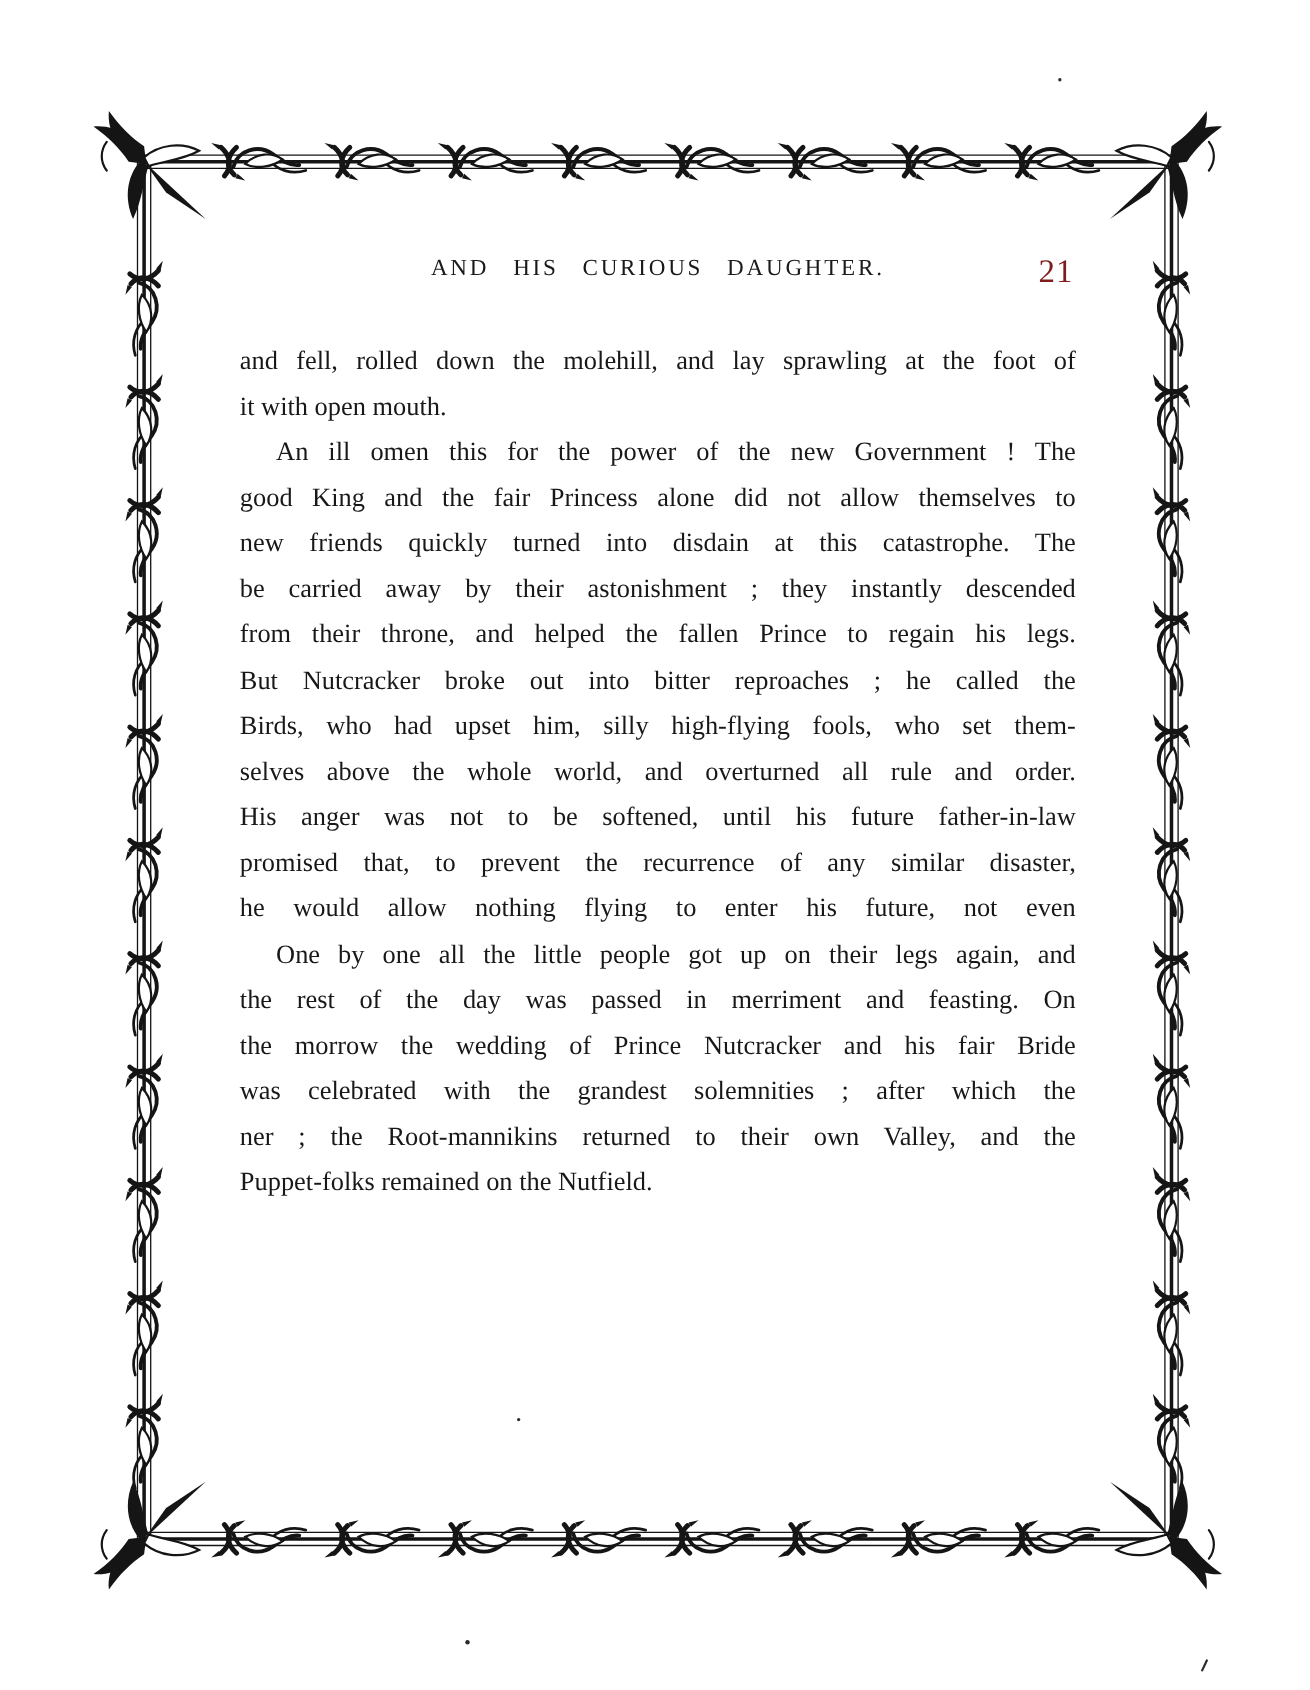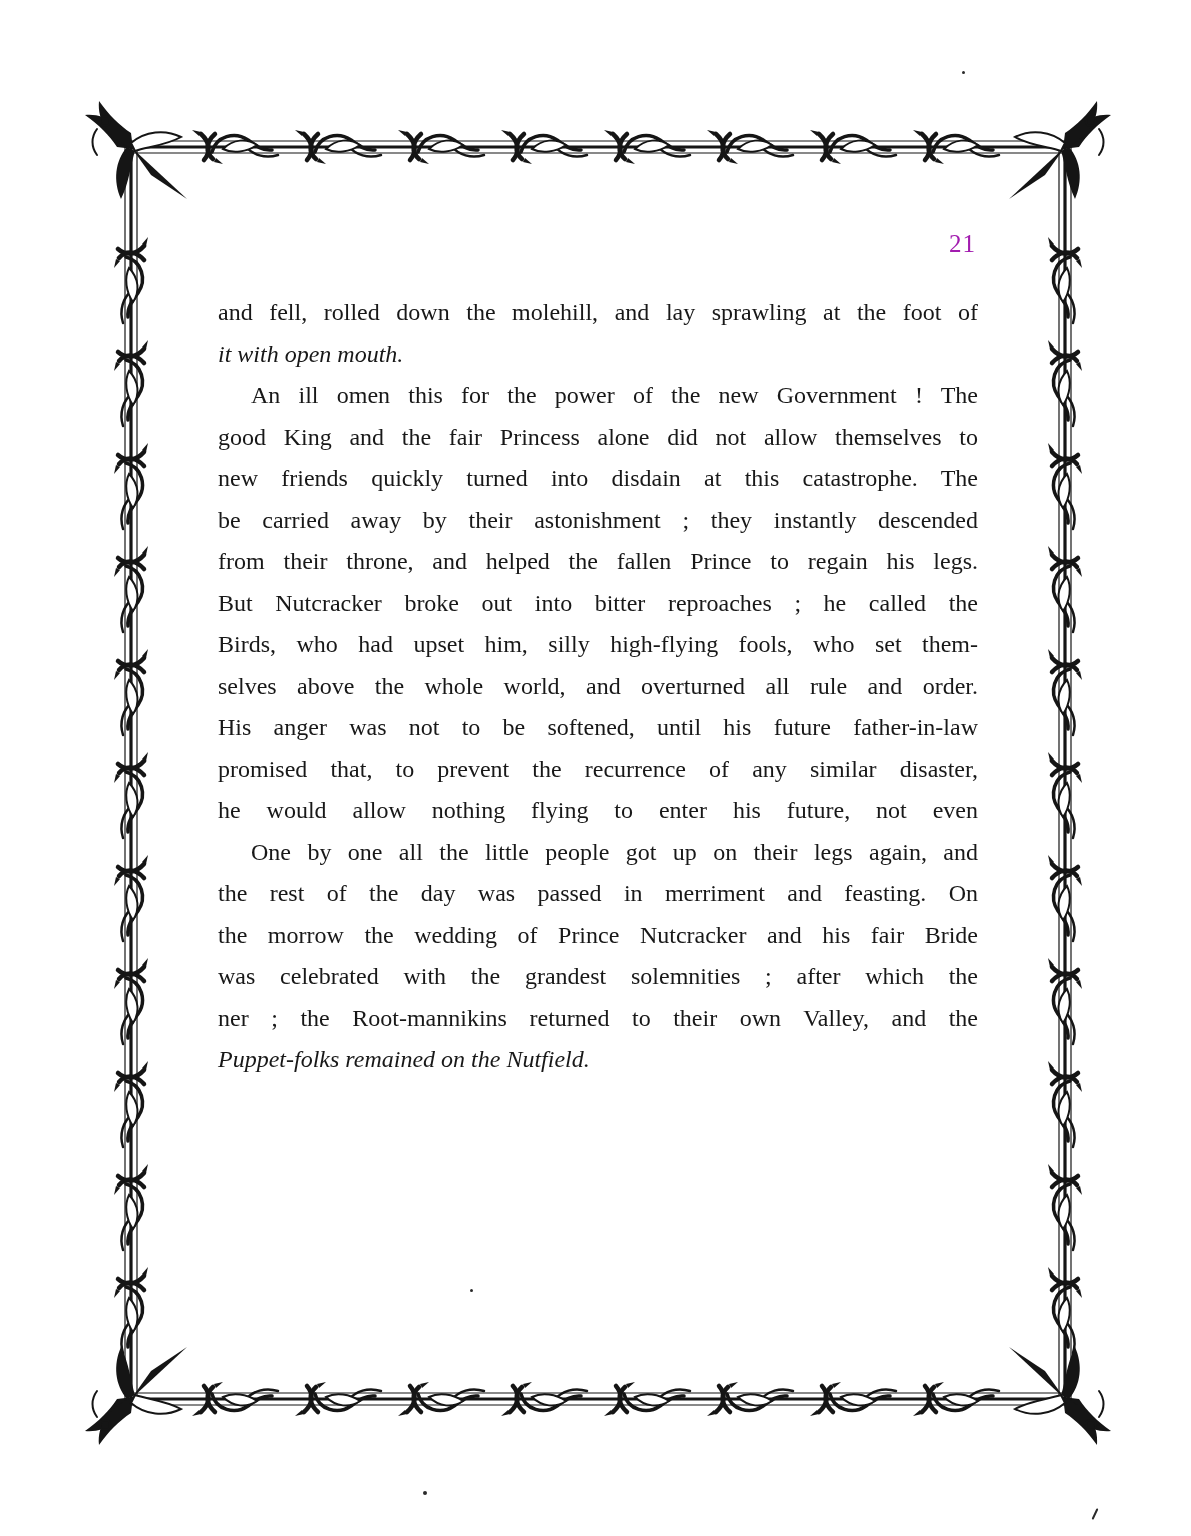--- a/index.html
+++ b/index.html
@@ -17,32 +17,32 @@
   .running-head{
     position:absolute;left:218px;top:231px;width:760px;height:34px;
   }
   .running-title{
     display:block;text-align:center;
     font-size:21px;letter-spacing:2.5px;word-spacing:14px;
     color:#1a1a1a;
   }
   .page-num{
     position:absolute;right:2px;top:-1px;
-    font-size:25px;letter-spacing:1px;color:#a21caf;
+    font-size:30px;letter-spacing:1px;color:#7f1d1d;
   }
 
   .body-text{
-    position:absolute;left:218px;top:292px;width:760px;
+    position:absolute;left:218px;top:308px;width:760px;
     font-size:24px;line-height:41.5px;color:#181818;
   }
   .ln{
     text-align:justify;text-align-last:justify;
     white-space:nowrap;overflow:visible;
   }
-  .ln.last{text-align-last:left;white-space:normal;font-style:italic;}
+  .ln.last{text-align-last:left;white-space:normal;}
   .ln.indent{text-indent:33px;}
 
   .speck{position:absolute;background:#2a2a2a;border-radius:50%;}
   .speck.s1{left:962px;top:71px;width:3px;height:3px;}
   .speck.s2{left:470px;top:1289px;width:3px;height:3px;}
   .speck.s3{left:423px;top:1491px;width:4px;height:4px;}
   .speck.s4{left:1094px;top:1508px;width:2px;height:12px;border-radius:1px;transform:rotate(25deg);}
 </style>
 </head>
 <body>
@@ -142,20 +142,21 @@
     <use href="#wrap" transform="translate(1065,1270) rotate(90) scale(1,-1)"></use>
   </g>
 
   <use href="#corner" transform="translate(131,147)"></use>
   <use href="#corner" transform="translate(1065,147) scale(-1,1)"></use>
   <use href="#corner" transform="translate(131,1399) scale(1,-1)"></use>
   <use href="#corner" transform="translate(1065,1399) scale(-1,-1)"></use>
 </svg>
 
 <div class="running-head">
+  <span class="running-title">AND HIS CURIOUS DAUGHTER.</span>
   <span class="page-num">21</span>
 </div>
 
 <div class="body-text">
   <div class="ln">and fell, rolled down the molehill, and lay sprawling at the foot of</div>
   <div class="ln last">it with open mouth.</div>
   <div class="ln indent">An ill omen this for the power of the new Government !  The</div>
   <div class="ln">good King and the fair Princess alone did not allow themselves to</div>
   <div class="ln">new friends quickly turned into disdain at this catastrophe.  The</div>
   <div class="ln">be carried away by their astonishment ; they instantly descended</div>

